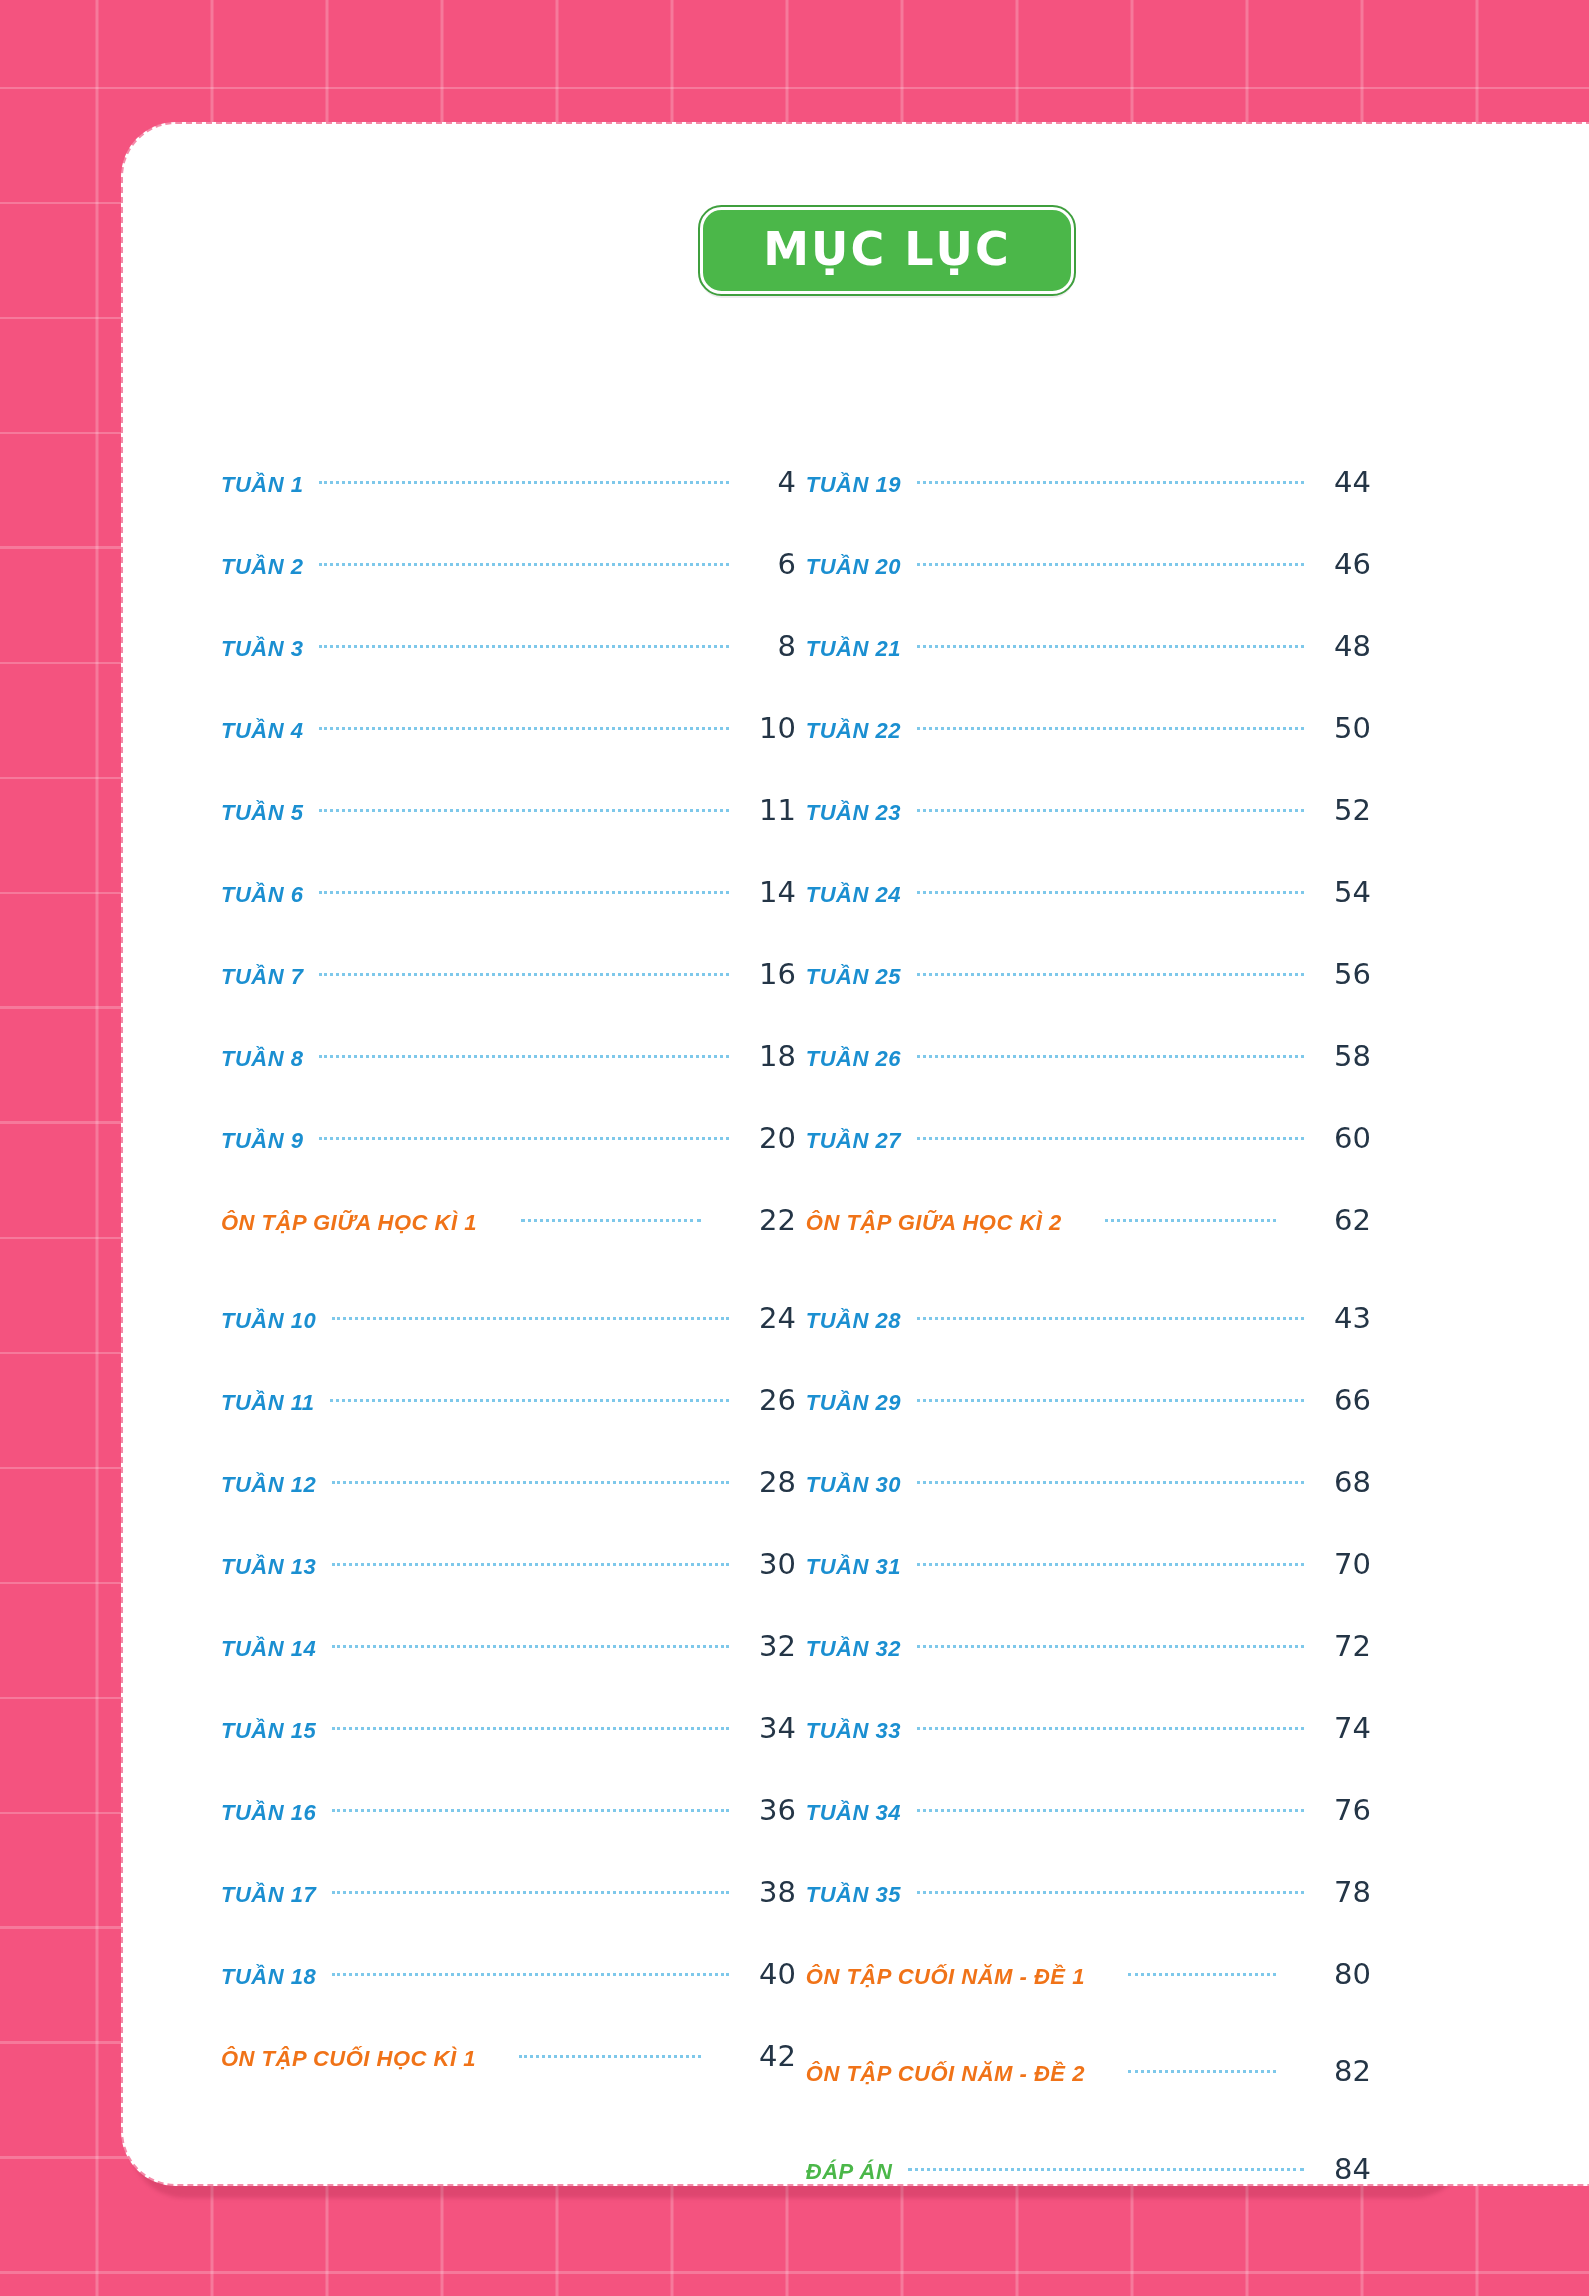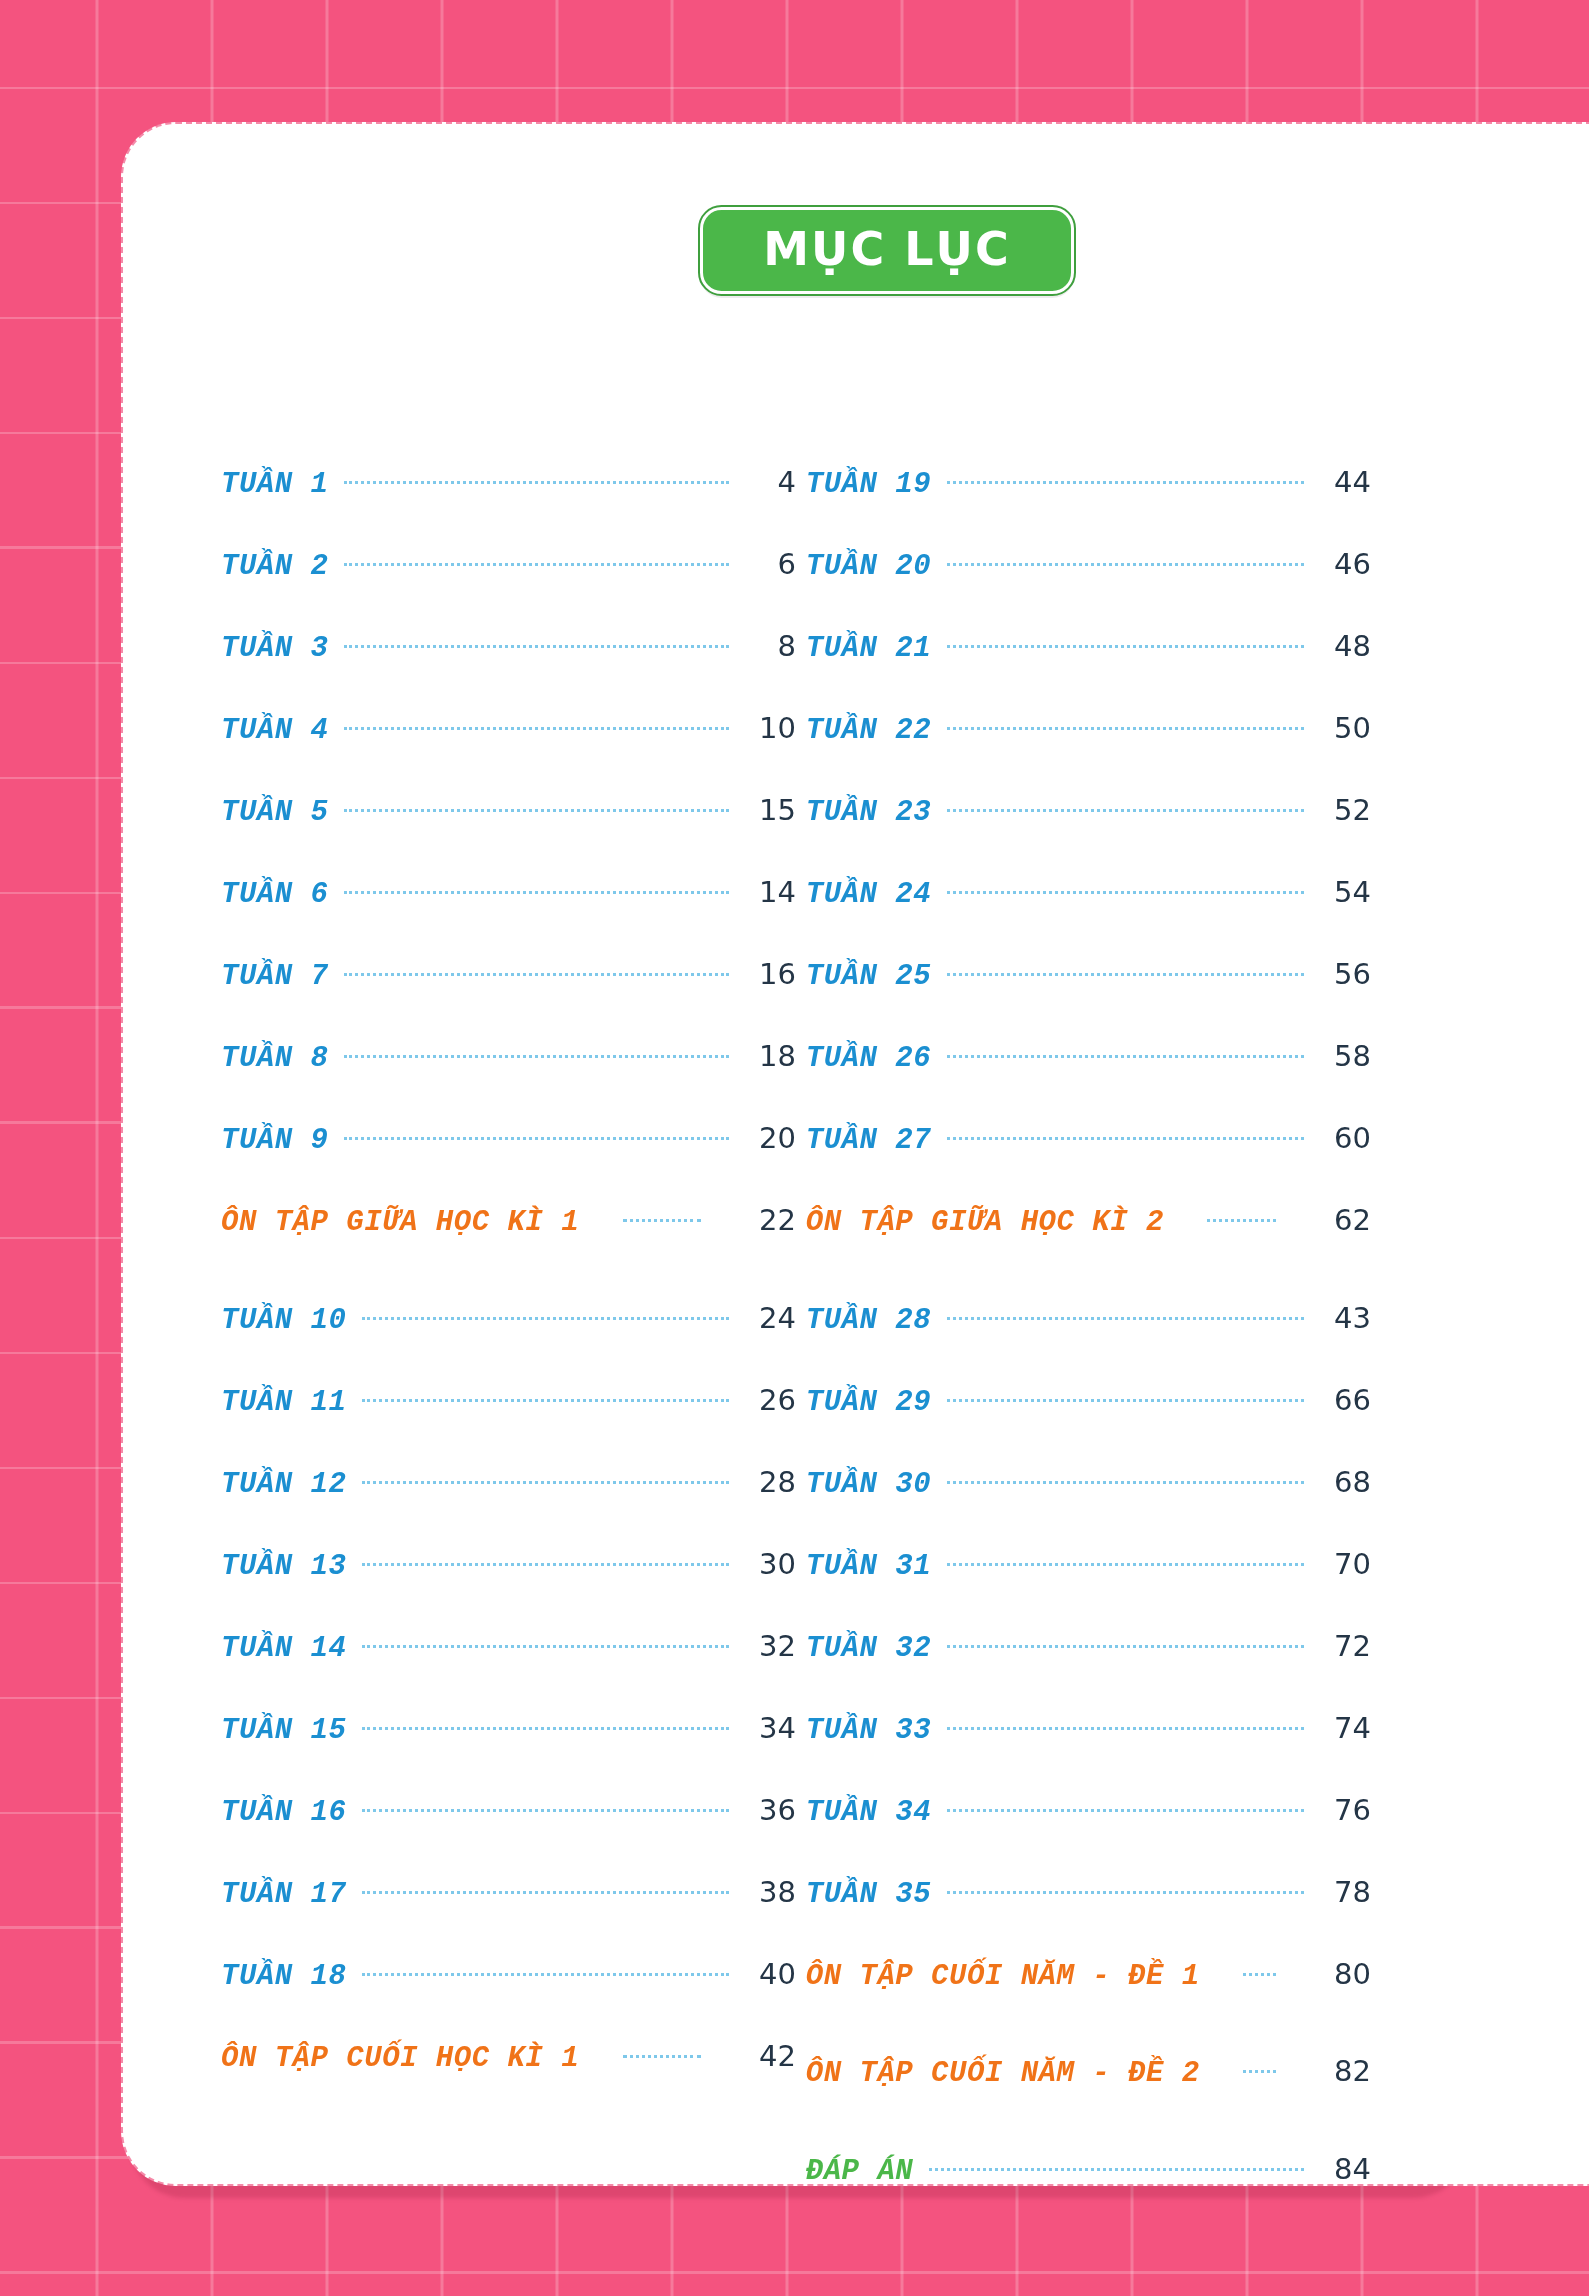--- a/index.html
+++ b/index.html
@@ -92,23 +92,23 @@
   .toc-row {
     display: flex;
     align-items: baseline;
     height: 82px;
   }
   .toc-row.spacer-after {
     margin-bottom: 15.6px;
     gap: 28px;
   }
   .toc-label {
-    font-family: Liberation Mono, monospace;
+    font-family: Liberation Sans, sans-serif;
     font-weight: bold;
-    font-size: 29px;
+    font-size: 22px;
     letter-spacing: 0.5px;
     white-space: nowrap;
     font-style: italic;
   }
   .toc-label.week {
     color: #1b8fd1;
   }
   .toc-label.review {
     color: #f07318;
   }
@@ -169,21 +169,21 @@
           <span class="toc-page">8</span>
         </div>
         <div class="toc-row">
           <span class="toc-label week">TUẦN 4</span>
           <span class="dots"></span>
           <span class="toc-page">10</span>
         </div>
         <div class="toc-row">
           <span class="toc-label week">TUẦN 5</span>
           <span class="dots"></span>
-          <span class="toc-page">15</span>
+          <span class="toc-page">11</span>
         </div>
         <div class="toc-row">
           <span class="toc-label week">TUẦN 6</span>
           <span class="dots"></span>
           <span class="toc-page">14</span>
         </div>
         <div class="toc-row">
           <span class="toc-label week">TUẦN 7</span>
           <span class="dots"></span>
           <span class="toc-page">16</span>

